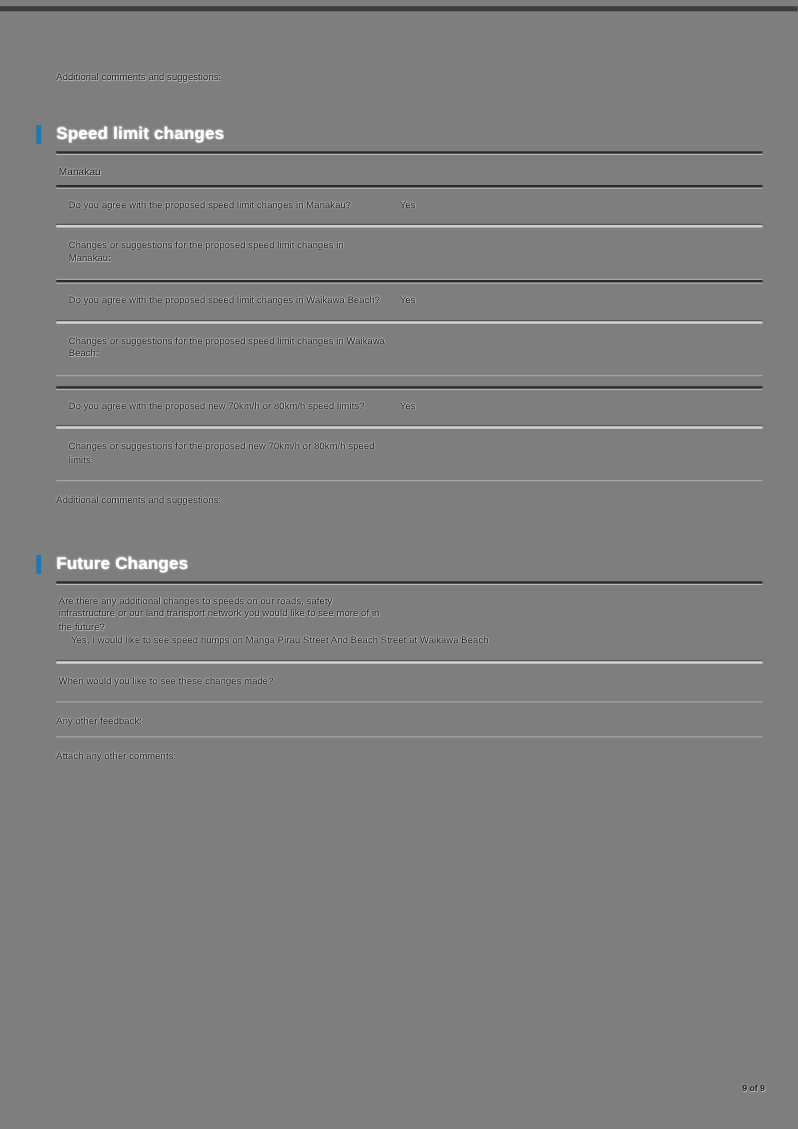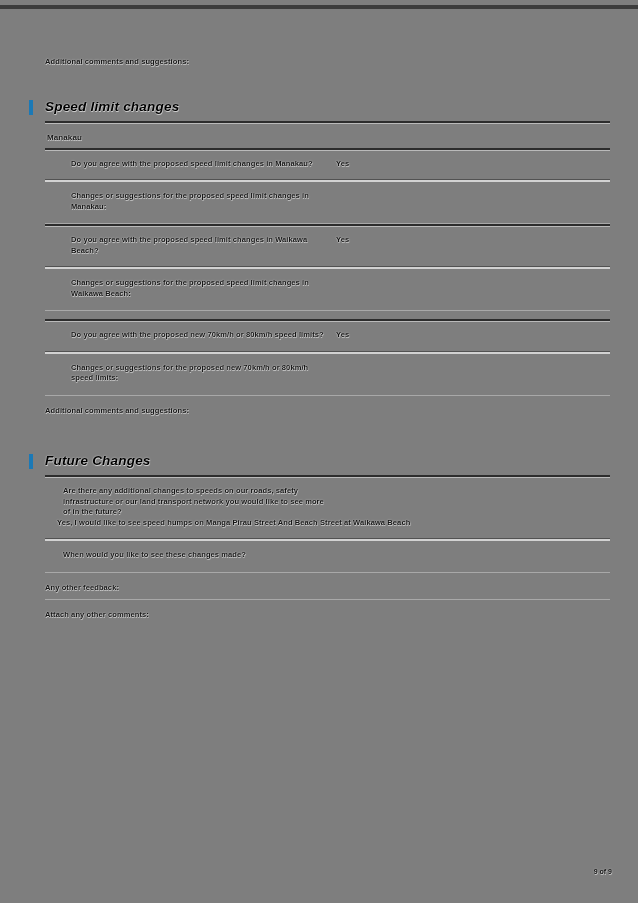--- a/index.html
+++ b/index.html
@@ -17,43 +17,42 @@
     background:#3c3c3c;
   }
   .content { position:absolute; top:0; left:45px; width:565px; }
   
   .txt {
     color:#141414;
     text-shadow:0.5px 0.5px 0 rgba(255,255,255,0.5),
                 -0.5px -0.5px 1px rgba(255,255,255,0.35),
                 0 0 2px rgba(255,255,255,0.45);
   }
-  .small { font-size:7.5px; line-height:1.4; font-weight:bold; letter-spacing:0.1px; }
+  .small { font-size:7.5px; line-height:1.4; font-weight:normal; letter-spacing:0.1px; }
   .continued-label { margin-top:57px; }
   .section-heading { position:relative; display:block; margin-top:31px; }
   .section-heading h1 {
     font-size:13.5px; font-weight:bold; letter-spacing:0.2px;
-    color:#000000;
+    color:#ffffff;
     text-shadow:0.5px 0.5px 0 rgba(255,255,255,0.55),
                 -0.5px -0.5px 1px rgba(255,255,255,0.35),
                 0 0 2px rgba(255,255,255,0.5);
-    font-style:italic;
   }
   .accent-bar {
     position:absolute; left:-16px; top:1px; width:4px; height:15px;
     background:#1b79b6;
   }
   .rule-dark { height:2px; background:#2c2c2c; box-shadow:0 1px 0 rgba(235,235,235,0.55); }
   .rule-heading { margin-top:7px; }
   .rule-light { height:2px; background:#d2d2d2; box-shadow:0 -1px 0 rgba(45,45,45,0.55); }
   .rule-thin { height:1px; background:#a8a8a8; }
   .sub-name { padding:9px 2px 5px 2px; font-size:8px; }
   .sub-name.empty { padding:5px 2px 3px 2px; min-height:8px; }
   .qa-row { display:flex; padding:9px 0 11px 10px; }
-  .qa-row .q { width:255px;margin-left:16px; }
+  .qa-row .q { width:255px; }
   .qa-row .a { margin-left:10px; flex:1; }
   .additional-label { padding:10px 0 6px 0; }
   .footer {
     position:absolute; bottom:28px; right:26px;
     font-size:7px; font-weight:bold;
     color:#141414;
     text-shadow:0.5px 0.5px 0 rgba(255,255,255,0.5), 0 0 2px rgba(255,255,255,0.45);
   }
 </style>
 </head>

